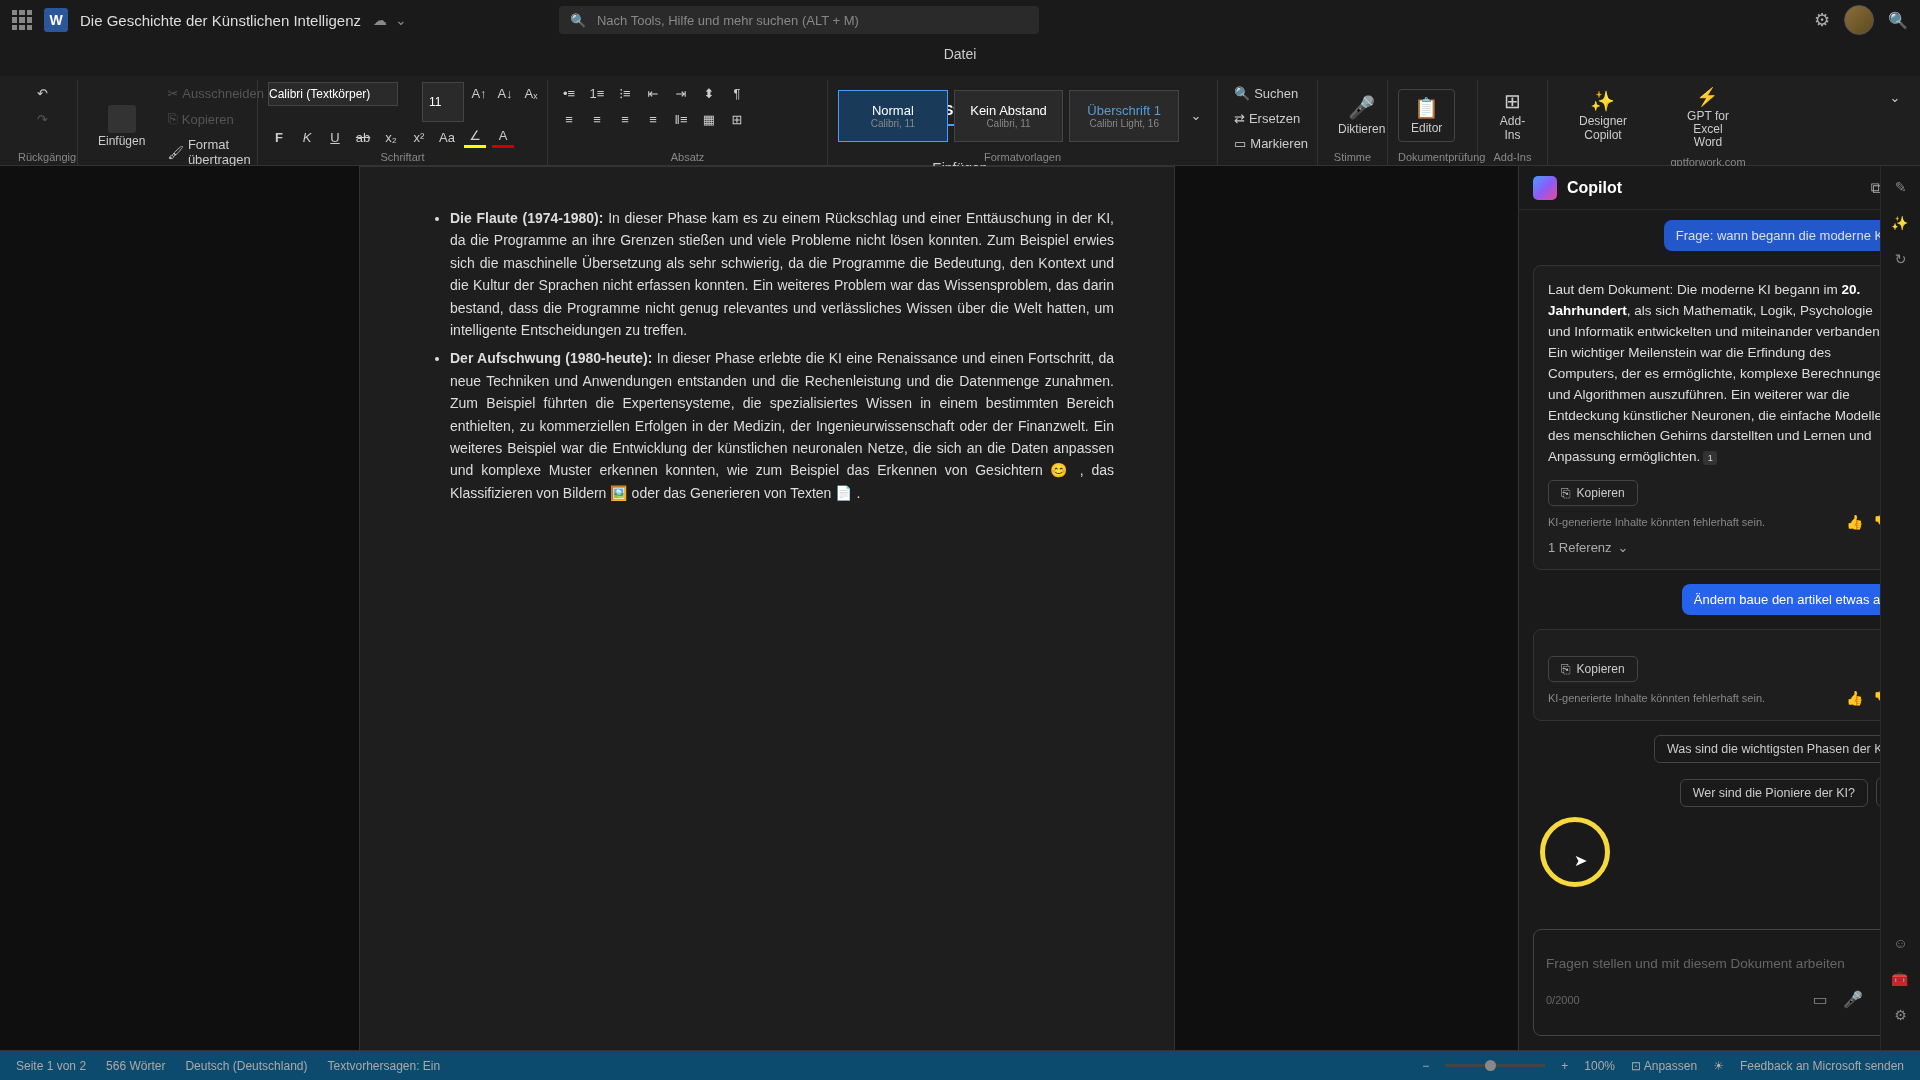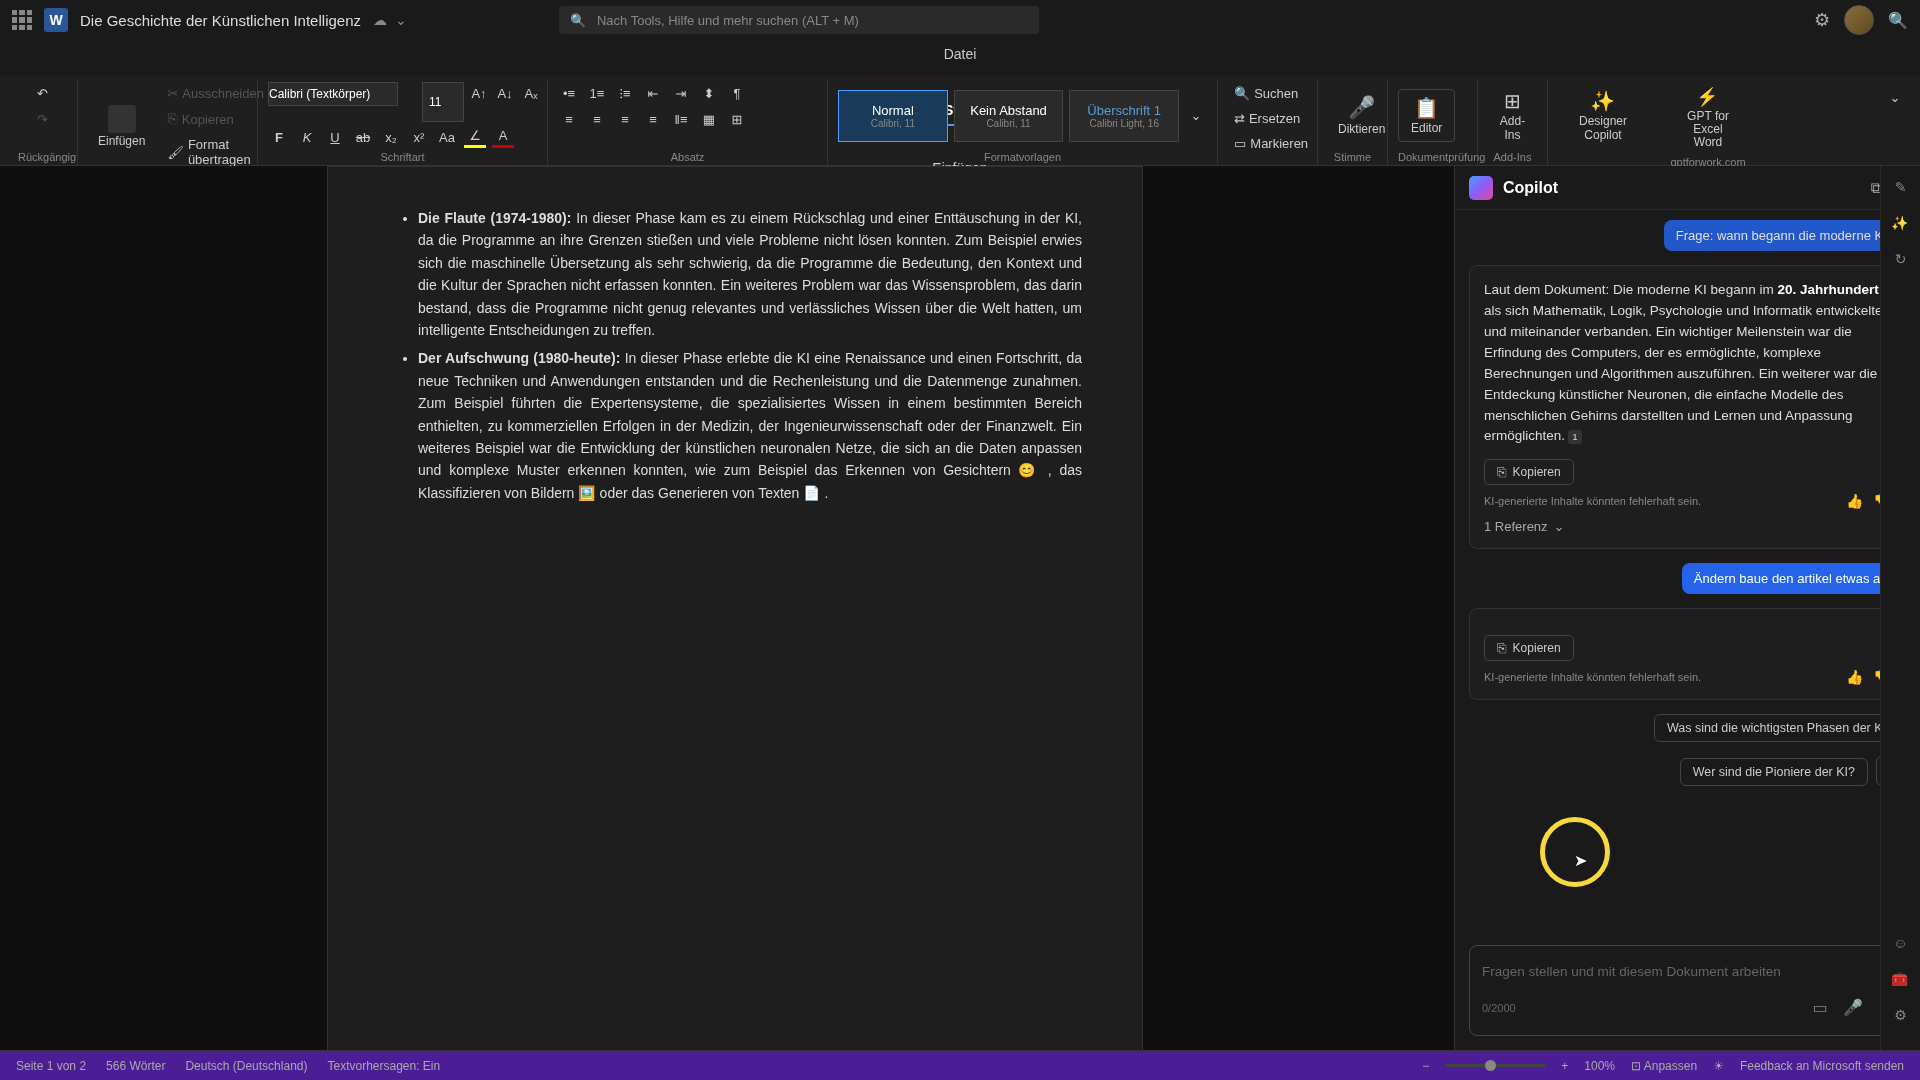--- a/index.html
+++ b/index.html
@@ -43,51 +43,51 @@
 
 
 .main { position: absolute; top: 166px; left: 0; right: 0; bottom: 30px; display: flex; background: #0f0f0f; }
 .doc-area { flex: 1; overflow: auto; display: flex; justify-content: center; padding-top: 0; position: relative; margin-left: 16px; }
 .page { width: 816px; min-height: 900px; background: #1e1e1e; border: 1px solid #333; margin-top: 0; padding: 40px 60px 40px 50px; }
 .page-break { width: 816px; height: 14px; margin: 0; position: relative;}
 .bullet-list { list-style: disc; padding-left: 40px; color: #ddd; font-size: 14px; line-height: 1.6; }
 .bullet-list li { margin-bottom: 6px; text-align: justify; }
 
 
-.copilot { width: 466px; background: #1a1a1a; border-left: 1px solid #333; display: flex; flex-direction: column; }
+.copilot { width: 402px; background: #1a1a1a; border-left: 1px solid #333; display: flex; flex-direction: column; }
 .copilot-header { height: 44px; display: flex; align-items: center; padding: 0 14px; gap: 10px; border-bottom: 1px solid #2a2a2a; }
 .copilot-logo { width: 24px; height: 24px; border-radius: 5px; background: linear-gradient(135deg,#4a9eff,#8b5cf6,#ec4899); }
 .copilot-title { font-size: 16px; font-weight: 600; }
 .copilot-header-icons { margin-left: auto; display: flex; gap: 12px; color: #aaa; font-size: 15px; }
 .copilot-body { flex: 1; overflow: auto; padding: 10px 14px; display: flex; flex-direction: column; gap: 14px; }
 .user-msg { align-self: flex-end; max-width: 300px; background: #2563eb; color: #fff; padding: 8px 12px; border-radius: 8px; font-size: 13px; }
 .ai-card { border: 1px solid #333; border-radius: 8px; padding: 14px; background: #1e1e1e; }
 .ai-text { font-size: 13.5px; line-height: 1.55; color: #ddd; }
 .ai-text b { color: #fff; font-weight: 600; }
 .ref-badge { display: inline-block; width: 14px; height: 14px; border-radius: 3px; background: #333; font-size: 9px; text-align: center; line-height: 14px; margin-left: 3px; }
 .copy-btn { margin-top: 12px; display: inline-flex; align-items: center; gap: 6px; padding: 5px 12px; border: 1px solid #444; border-radius: 5px; font-size: 12px; color: #ccc; }
 .disclaimer-row { display: flex; align-items: center; margin-top: 8px; }
 .disclaimer { font-size: 11px; color: #888; }
 .feedback { margin-left: auto; display: flex; gap: 10px; color: #888; font-size: 14px; }
 .ref-expand { margin-top: 10px; font-size: 13px; color: #aaa; display: flex; align-items: center; gap: 6px; }
 .suggestion-chip { align-self: flex-end; border: 1px solid #444; border-radius: 6px; padding: 6px 12px; font-size: 12.5px; color: #ccc; }
 .suggestion-row { display: flex; gap: 8px; align-self: flex-end; }
 .refresh-chip { width: 30px; height: 30px; border: 1px solid #444; border-radius: 6px; display: flex; align-items: center; justify-content: center; color: #aaa; }
-.copilot-input { margin: 8px 14px 14px; border: 1px solid #444; border-radius: 8px; padding: 18px 12px; }
+.copilot-input { margin: 8px 14px 14px; border: 1px solid #444; border-radius: 8px; padding: 26px 12px; }
 .copilot-input-text { color: #666; font-size: 13.5px; min-height: 20px; }
 .copilot-input-footer { display: flex; align-items: center; margin-top: 14px; }
 .char-count { font-size: 11px; color: #666; }
 .input-icons { margin-left: auto; display: flex; gap: 16px; color: #888; font-size: 16px; }
 
 
 .right-rail { position: absolute; top: 166px; right: 0; width: 40px; bottom: 30px; background: #1a1a1a; border-left: 1px solid #2a2a2a; display: flex; flex-direction: column; align-items: center; padding-top: 10px; gap: 14px; }
 .rail-icon { width: 22px; height: 22px; color: #888; display: flex; align-items: center; justify-content: center; font-size: 14px; }
 
 
-.statusbar { position: absolute; bottom: 0; left: 0; right: 0; height: 30px; background: #4c1d95; border-top: 1px solid #333; display: flex; align-items: center; padding: 0 16px; gap: 20px; font-size: 12px; color: #aaa; }
+.statusbar { position: absolute; bottom: 0; left: 0; right: 0; height: 30px; background: #0c4a6e; border-top: 1px solid #333; display: flex; align-items: center; padding: 0 16px; gap: 20px; font-size: 12px; color: #aaa; }
 .statusbar-right { margin-left: auto; display: flex; align-items: center; gap: 16px; }
 .zoom-slider { width: 100px; height: 3px; background: #444; position: relative; }
 .zoom-thumb { position: absolute; left: 40%; top: -4px; width: 11px; height: 11px; border-radius: 50%; background: #888; }
 
 
 .highlight-circle { position: absolute; width: 70px; height: 70px; border: 5px solid #f7d93e; border-radius: 50%; pointer-events: none; z-index: 100; }
 .cursor-arrow { position: absolute; font-size: 16px; color: #fff; z-index: 101; pointer-events: none; }
 </style>
 </head>
 <body>

